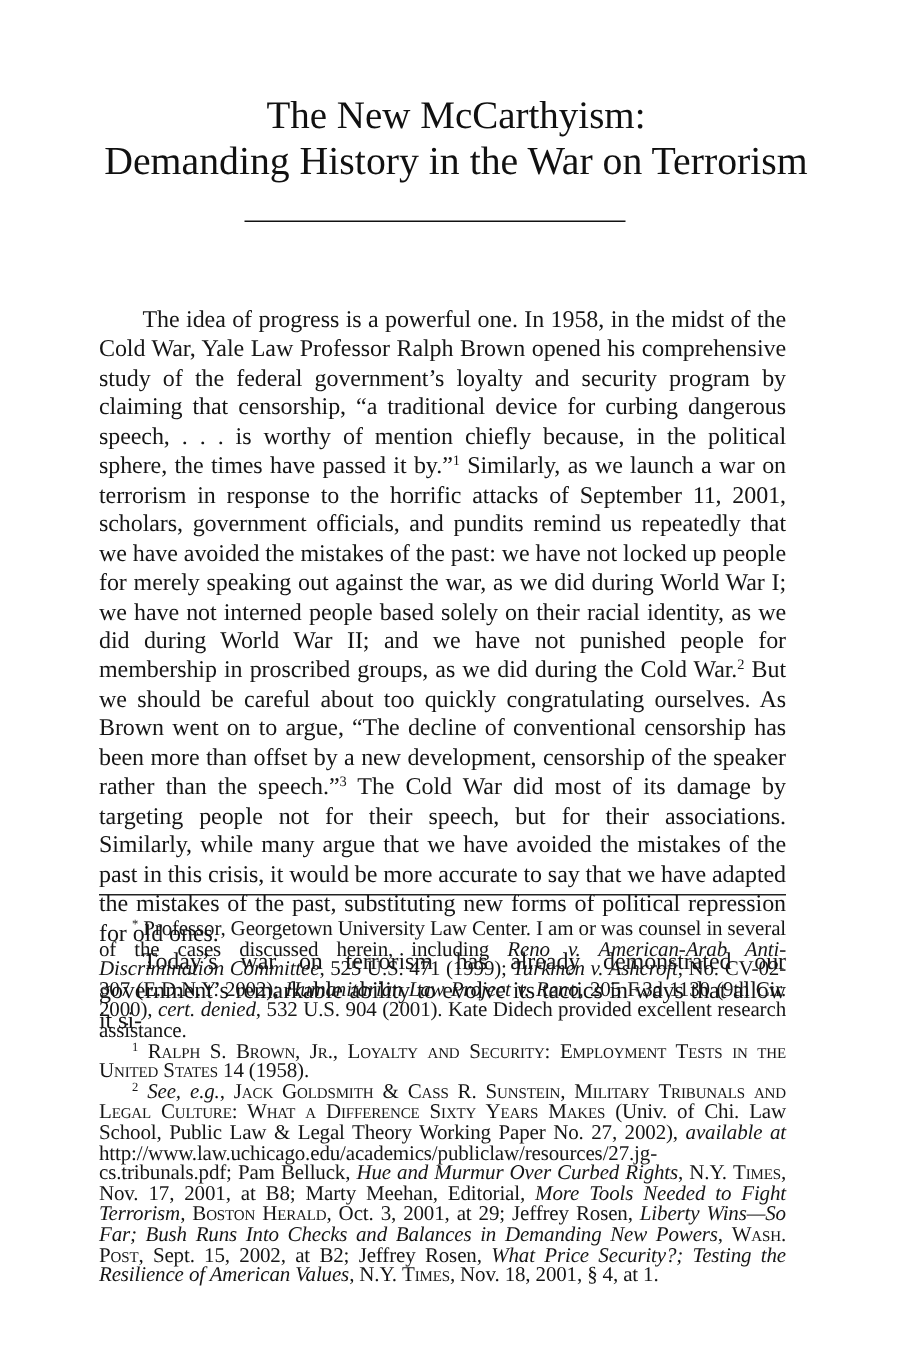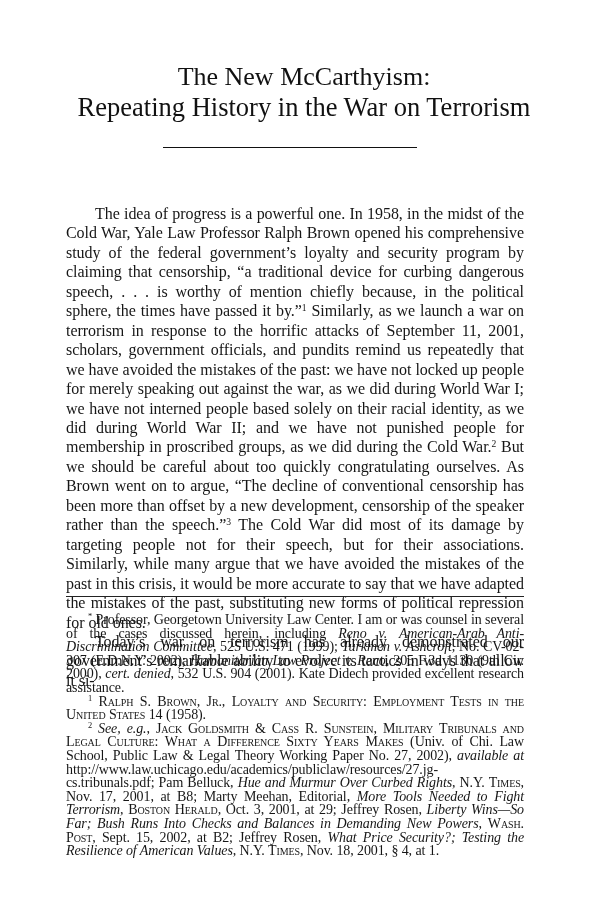--- a/index.html
+++ b/index.html
@@ -43,21 +43,21 @@
   .notes p { margin: 0; text-indent: 22px; }
   .sc { font-variant: small-caps; }
   i, .it { font-style: italic; }
 </style>
 </head>
 <body>
 
 <div class="page">
   <h1 class="title" style="margin:0;font-weight:normal;">
     <span class="title-line l1">The New McCarthyism:</span>
-    <span class="title-line l2">Repeating History in the War on Terrorism</span>
+    <span class="title-line l2">Demanding History in the War on Terrorism</span>
   </h1>
 
   <div class="title-rule"></div>
 
 
   <div class="body-text">
     <p><span>The idea of progress is a powerful one. In 1958, in the midst of the Cold War, Yale Law Professor Ralph Brown opened his comprehensive study of the federal government’s loyalty and security program by claiming that censorship, “a traditional device for curbing dangerous speech, . . . is worthy of mention chiefly because, in the political sphere, the times have passed it by.”</span><sup>1</sup><span> Similarly, as we launch a war on terrorism in response to the horrific attacks of September 11, 2001, scholars, government officials, and pundits remind us repeatedly that we have avoided the mistakes of the past: we have not locked up people for merely speaking out against the war, as we did during World War I; we have not interned people based solely on their racial identity, as we did during World War II; and we have not punished people for membership in proscribed groups, as we did during the Cold War.</span><sup>2</sup><span> But we should be careful about too quickly congratulating ourselves. As Brown went on to argue, “The decline of conventional censorship has been more than offset by a new development, censorship of the speaker rather than the speech.”</span><sup>3</sup><span> The Cold War did most of its damage by targeting people not for their speech, but for their associations. Similarly, while many argue that we have avoided the mistakes of the past in this crisis, it would be more accurate to say that we have adapted the mistakes of the past, substituting new forms of political repression for old ones.</span></p>
     <p><span>Today’s war on terrorism has already demonstrated our government’s remarkable ability to evolve its tactics in ways that allow it si-</span></p>
   </div>
 

